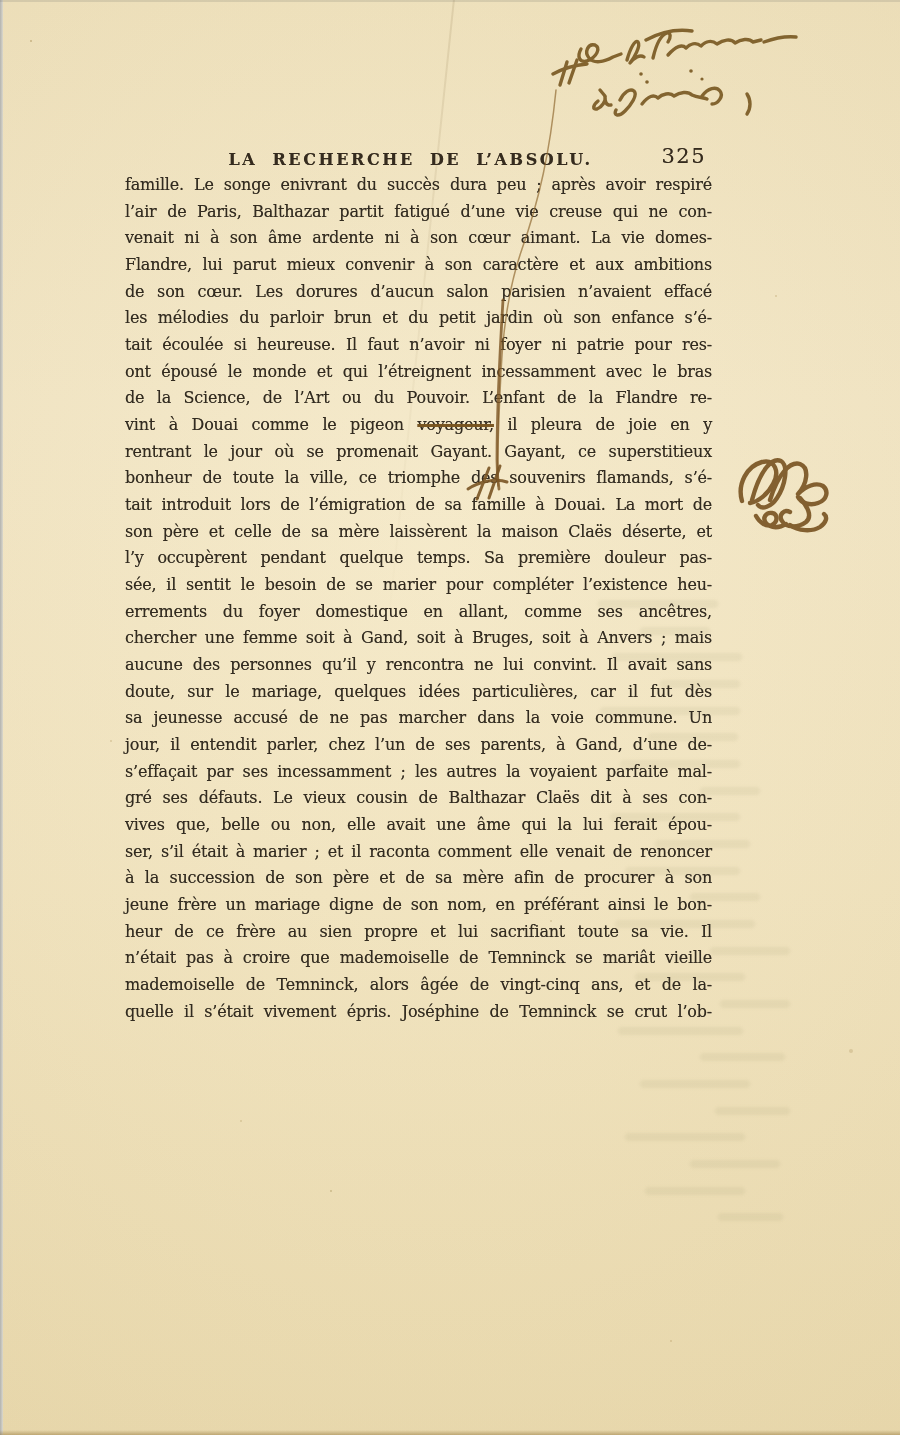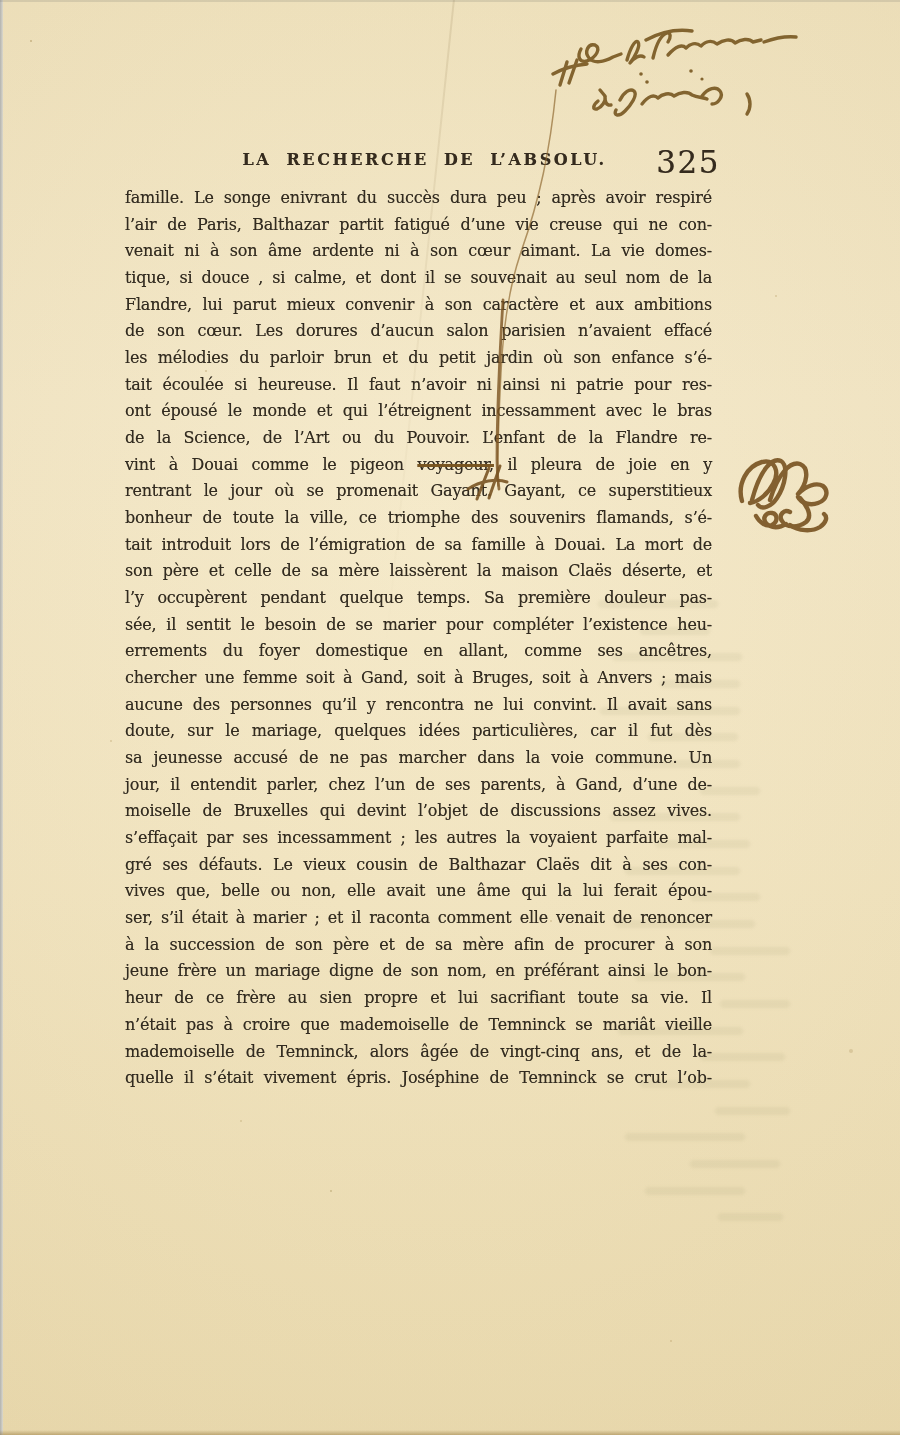--- a/index.html
+++ b/index.html
@@ -11,28 +11,28 @@
     font-family:"DejaVu Serif", serif;
   }
   .edge-left{position:absolute;left:0;top:0;width:3px;height:100%;
     background:linear-gradient(90deg,#b3b3af,#dbd8cc);}
   .edge-top{position:absolute;left:0;top:0;width:100%;height:2px;background:rgba(120,120,110,.20);}
   .edge-bottom{position:absolute;left:0;bottom:0;width:100%;height:5px;
     background:linear-gradient(0deg,rgba(138,108,48,.45),rgba(138,108,48,0));}
   .crease{position:absolute;left:455px;top:-20px;width:2px;height:680px;
     background:linear-gradient(180deg,rgba(115,90,45,.14),rgba(115,90,45,.05) 60%,rgba(115,90,45,0));
     transform:rotate(6deg);transform-origin:top center;pointer-events:none;}
-  .running-head{position:absolute;left:131px;top:150px;width:587px;height:26px;}
+  .running-head{position:absolute;left:117px;top:150px;width:587px;height:26px;}
   .head-title{
     text-align:center;font-weight:bold;font-size:16px;letter-spacing:2.6px;word-spacing:7px;
     color:#352b1e;text-shadow:0 0 .5px rgba(53,43,30,.55);}
-  .page-number{position:absolute;right:-2px;top:-6px;font-size:31px;letter-spacing:1.5px;
+  .page-number{position:absolute;right:-2px;top:-6px;font-size:21px;letter-spacing:1.5px;
     color:#352b1e;text-shadow:0 0 .5px rgba(53,43,30,.5);}
   .text-block{
-    position:absolute;left:125px;top:185px;width:587px;
+    position:absolute;left:125px;top:172px;width:587px;
     font-size:16px;line-height:26.68px;letter-spacing:-0.2px;
     color:#322b20;text-shadow:0 0 .5px rgba(50,43,32,.55);}
   .line{text-align:justify;text-align-last:justify;height:26.68px;}
   .struck{
     text-decoration:line-through;
     text-decoration-color:rgba(122,85,32,.95);
     text-decoration-thickness:2.6px;}
   .ink-overlay{position:absolute;left:0;top:0;pointer-events:none;}
   .ghosts{position:absolute;inset:0;pointer-events:none;}
   .ghost-bar{position:absolute;height:8px;border-radius:4px;
@@ -80,41 +80,39 @@
 
   <header class="running-head">
     <div class="head-title">LA RECHERCHE DE L’ABSOLU.</div>
     <div class="page-number">325</div>
   </header>
 
   <main class="text-block" id="text-block">
       <div class="line">famille. Le songe enivrant du succès dura peu ; après avoir respiré</div>
       <div class="line">l’air de Paris, Balthazar partit fatigué d’une vie creuse qui ne con-</div>
       <div class="line">venait ni à son âme ardente ni à son cœur aimant. La vie domes-</div>
-      <div class="line">tique, si douce , si calme, et dont il se souvenait au seul nom de la</div>
       <div class="line">Flandre, lui parut mieux convenir à son caractère et aux ambitions</div>
       <div class="line">de son cœur. Les dorures d’aucun salon parisien n’avaient effacé</div>
       <div class="line">les mélodies du parloir brun et du petit jardin où son enfance s’é-</div>
-      <div class="line">tait écoulée si heureuse. Il faut n’avoir ni ainsi ni patrie pour res-</div>
+      <div class="line">tait écoulée si heureuse. Il faut n’avoir ni foyer ni patrie pour res-</div>
       <div class="line">ont épousé le monde et qui l’étreignent incessamment avec le bras</div>
       <div class="line">de la Science, de l’Art ou du Pouvoir. L’enfant de la Flandre re-</div>
       <div class="line"><span>vint à Douai comme le pigeon </span><span class="struck">voyageur,</span><span> il pleura de joie en y</span></div>
       <div class="line">rentrant le jour où se promenait Gayant. Gayant, ce superstitieux</div>
       <div class="line">bonheur de toute la ville, ce triomphe des souvenirs flamands, s’é-</div>
       <div class="line">tait introduit lors de l’émigration de sa famille à Douai. La mort de</div>
       <div class="line">son père et celle de sa mère laissèrent la maison Claës déserte, et</div>
       <div class="line">l’y occupèrent pendant quelque temps. Sa première douleur pas-</div>
       <div class="line">sée, il sentit le besoin de se marier pour compléter l’existence heu-</div>
       <div class="line">errements du foyer domestique en allant, comme ses ancêtres,</div>
       <div class="line">chercher une femme soit à Gand, soit à Bruges, soit à Anvers ; mais</div>
       <div class="line">aucune des personnes qu’il y rencontra ne lui convint. Il avait sans</div>
       <div class="line">doute, sur le mariage, quelques idées particulières, car il fut dès</div>
       <div class="line">sa jeunesse accusé de ne pas marcher dans la voie commune. Un</div>
       <div class="line">jour, il entendit parler, chez l’un de ses parents, à Gand, d’une de-</div>
-      <div class="line">moiselle de Bruxelles qui devint l’objet de discussions assez vives.</div>
       <div class="line">s’effaçait par ses incessamment ; les autres la voyaient parfaite mal-</div>
       <div class="line">gré ses défauts. Le vieux cousin de Balthazar Claës dit à ses con-</div>
       <div class="line">vives que, belle ou non, elle avait une âme qui la lui ferait épou-</div>
       <div class="line">ser, s’il était à marier ; et il raconta comment elle venait de renoncer</div>
       <div class="line">à la succession de son père et de sa mère afin de procurer à son</div>
       <div class="line">jeune frère un mariage digne de son nom, en préférant ainsi le bon-</div>
       <div class="line">heur de ce frère au sien propre et lui sacrifiant toute sa vie. Il</div>
       <div class="line">n’était pas à croire que mademoiselle de Temninck se mariât vieille</div>
       <div class="line">mademoiselle de Temninck, alors âgée de vingt-cinq ans, et de la-</div>
       <div class="line">quelle il s’était vivement épris. Joséphine de Temninck se crut l’ob-</div>

